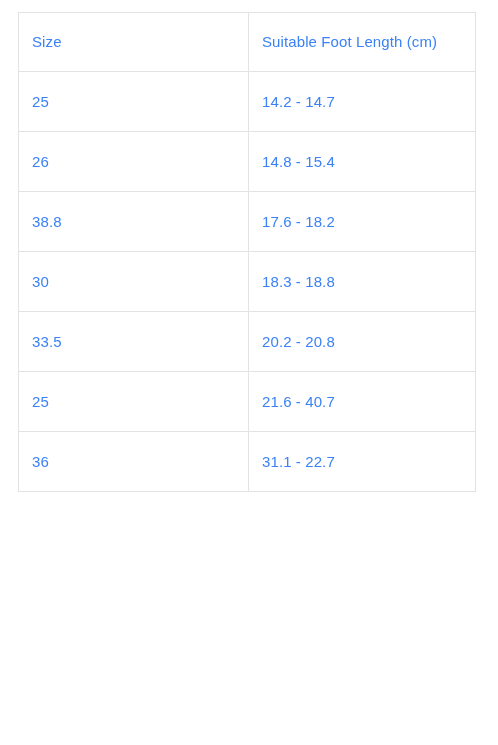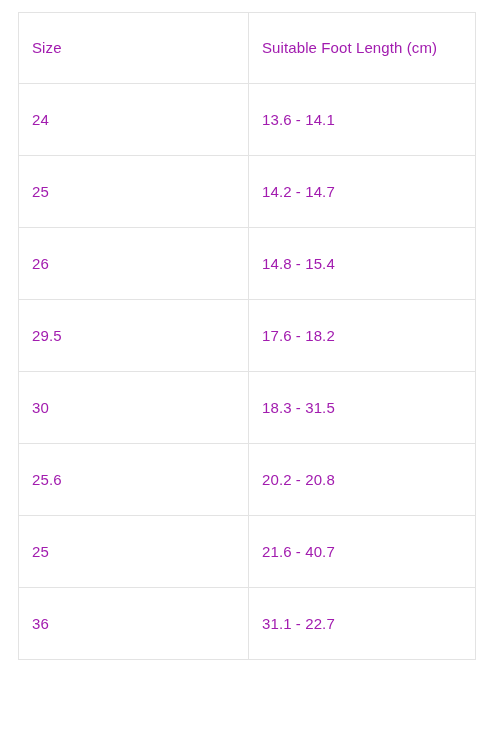--- a/index.html
+++ b/index.html
@@ -32,26 +32,26 @@
     table-layout: fixed;
     width: 457px;
     background: #ffffff;
   }
   table.size-chart col.col-size { width: 230px; }
   table.size-chart col.col-length { width: 227px; }
 
   table.size-chart th,
   table.size-chart td {
     border: 1px solid #e3e3e3;
-    padding: 12px 13px;
+    padding: 6px 13px;
     text-align: left;
     vertical-align: middle;
     font-size: 15px;
     font-weight: normal;
-    color: #a21caf;
+    color: #3b82f6;
     letter-spacing: 0.1px;
     white-space: nowrap;
     overflow: hidden;
   }
   table.size-chart thead th {
     height: 46px;
     line-height: 46px;
   }
   table.size-chart tbody td {
     height: 47px;
@@ -69,41 +69,37 @@
         <col class="col-length">
       </colgroup>
       <thead>
         <tr>
           <th>Size</th>
           <th>Suitable Foot Length (cm)</th>
         </tr>
       </thead>
       <tbody id="chart-body">
           <tr>
-            <td>24</td>
-            <td>13.6 - 14.1</td>
-          </tr>
-          <tr>
             <td>25</td>
             <td>14.2 - 14.7</td>
           </tr>
           <tr>
             <td>26</td>
             <td>14.8 - 15.4</td>
           </tr>
           <tr>
-            <td>29.5</td>
+            <td>38.8</td>
             <td>17.6 - 18.2</td>
           </tr>
           <tr>
             <td>30</td>
-            <td>18.3 - 31.5</td>
+            <td>18.3 - 18.8</td>
           </tr>
           <tr>
-            <td>25.6</td>
+            <td>33.5</td>
             <td>20.2 - 20.8</td>
           </tr>
           <tr>
             <td>25</td>
             <td>21.6 - 40.7</td>
           </tr>
           <tr>
             <td>36</td>
             <td>31.1 - 22.7</td>
           </tr>

